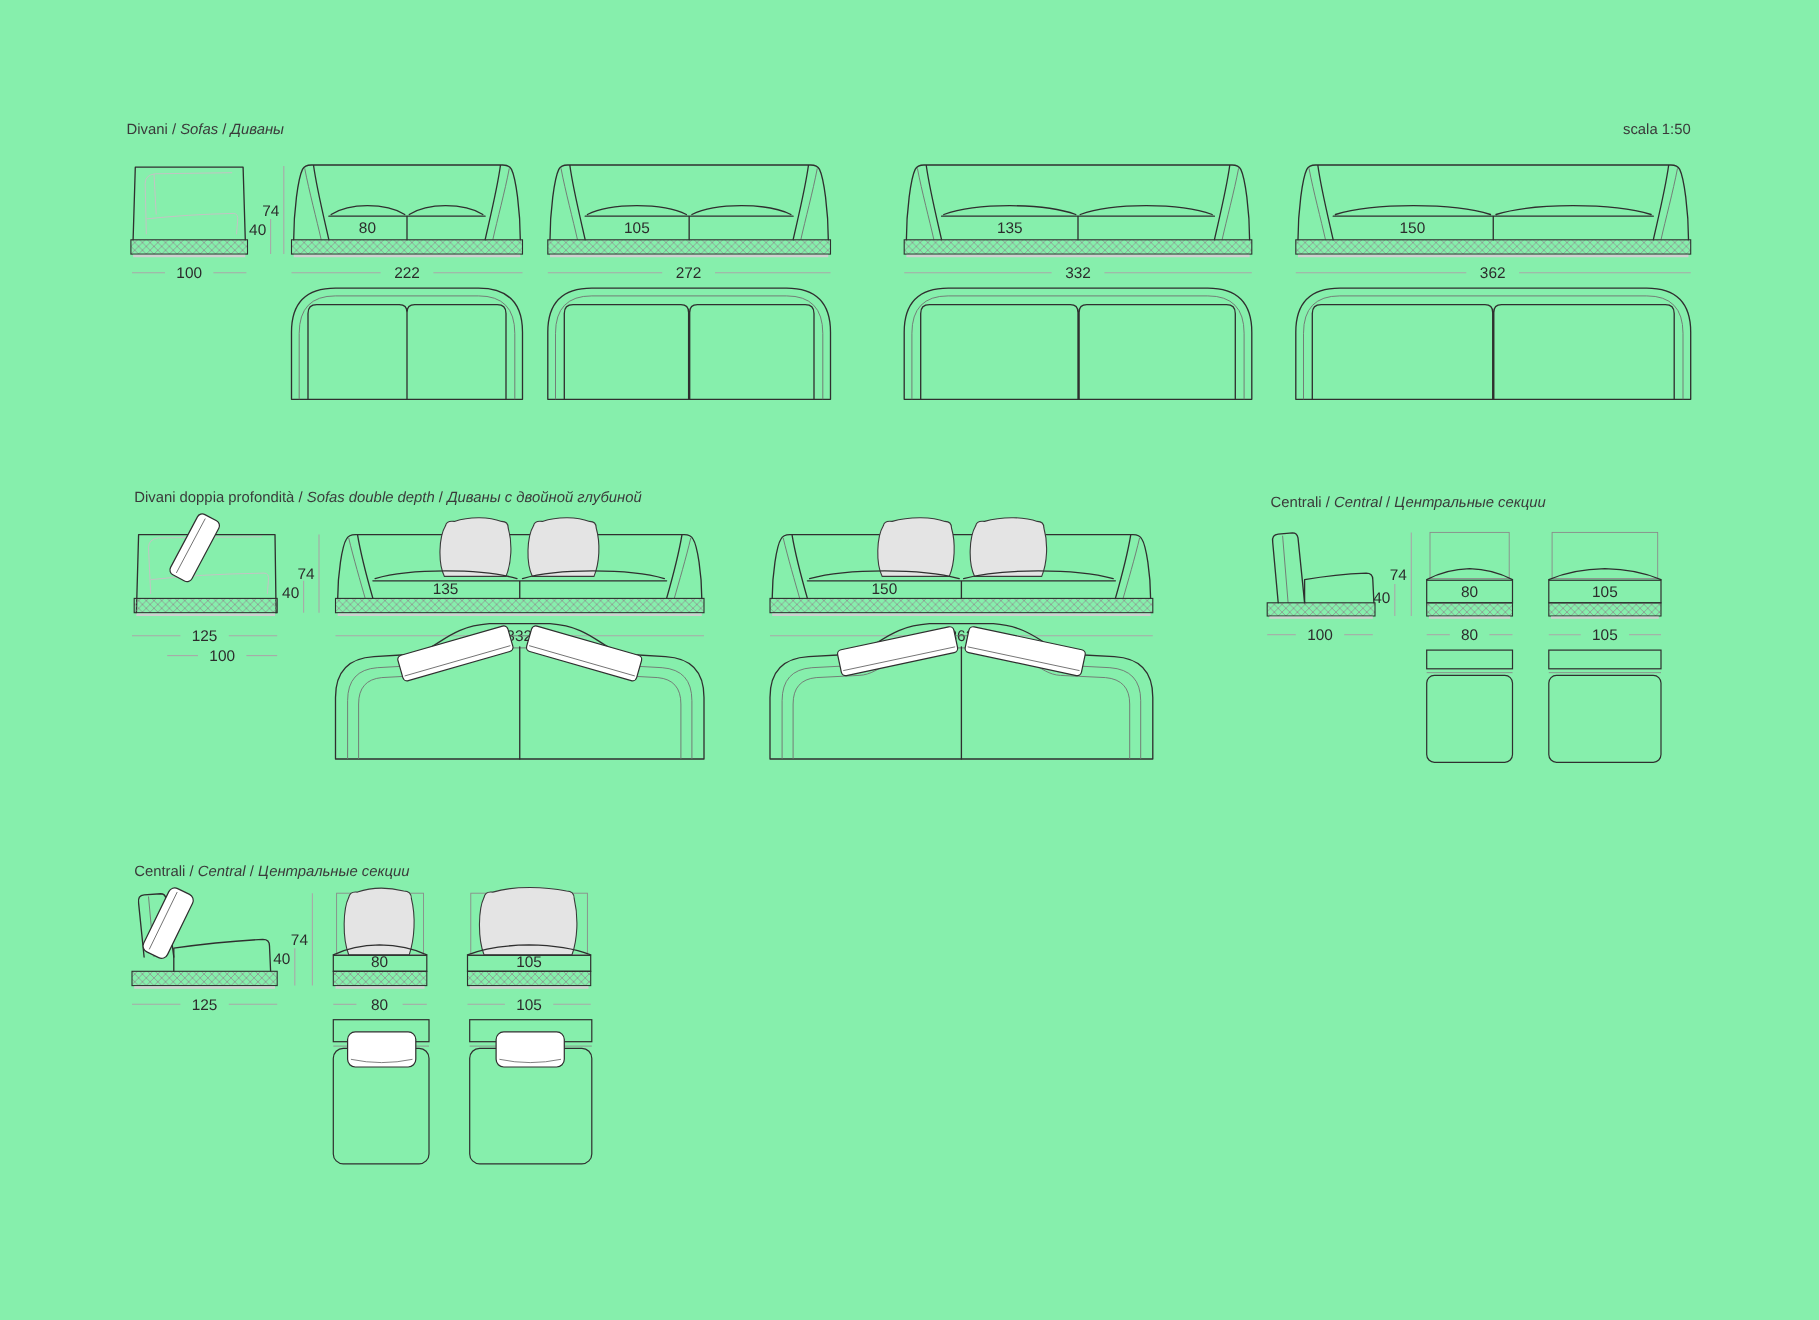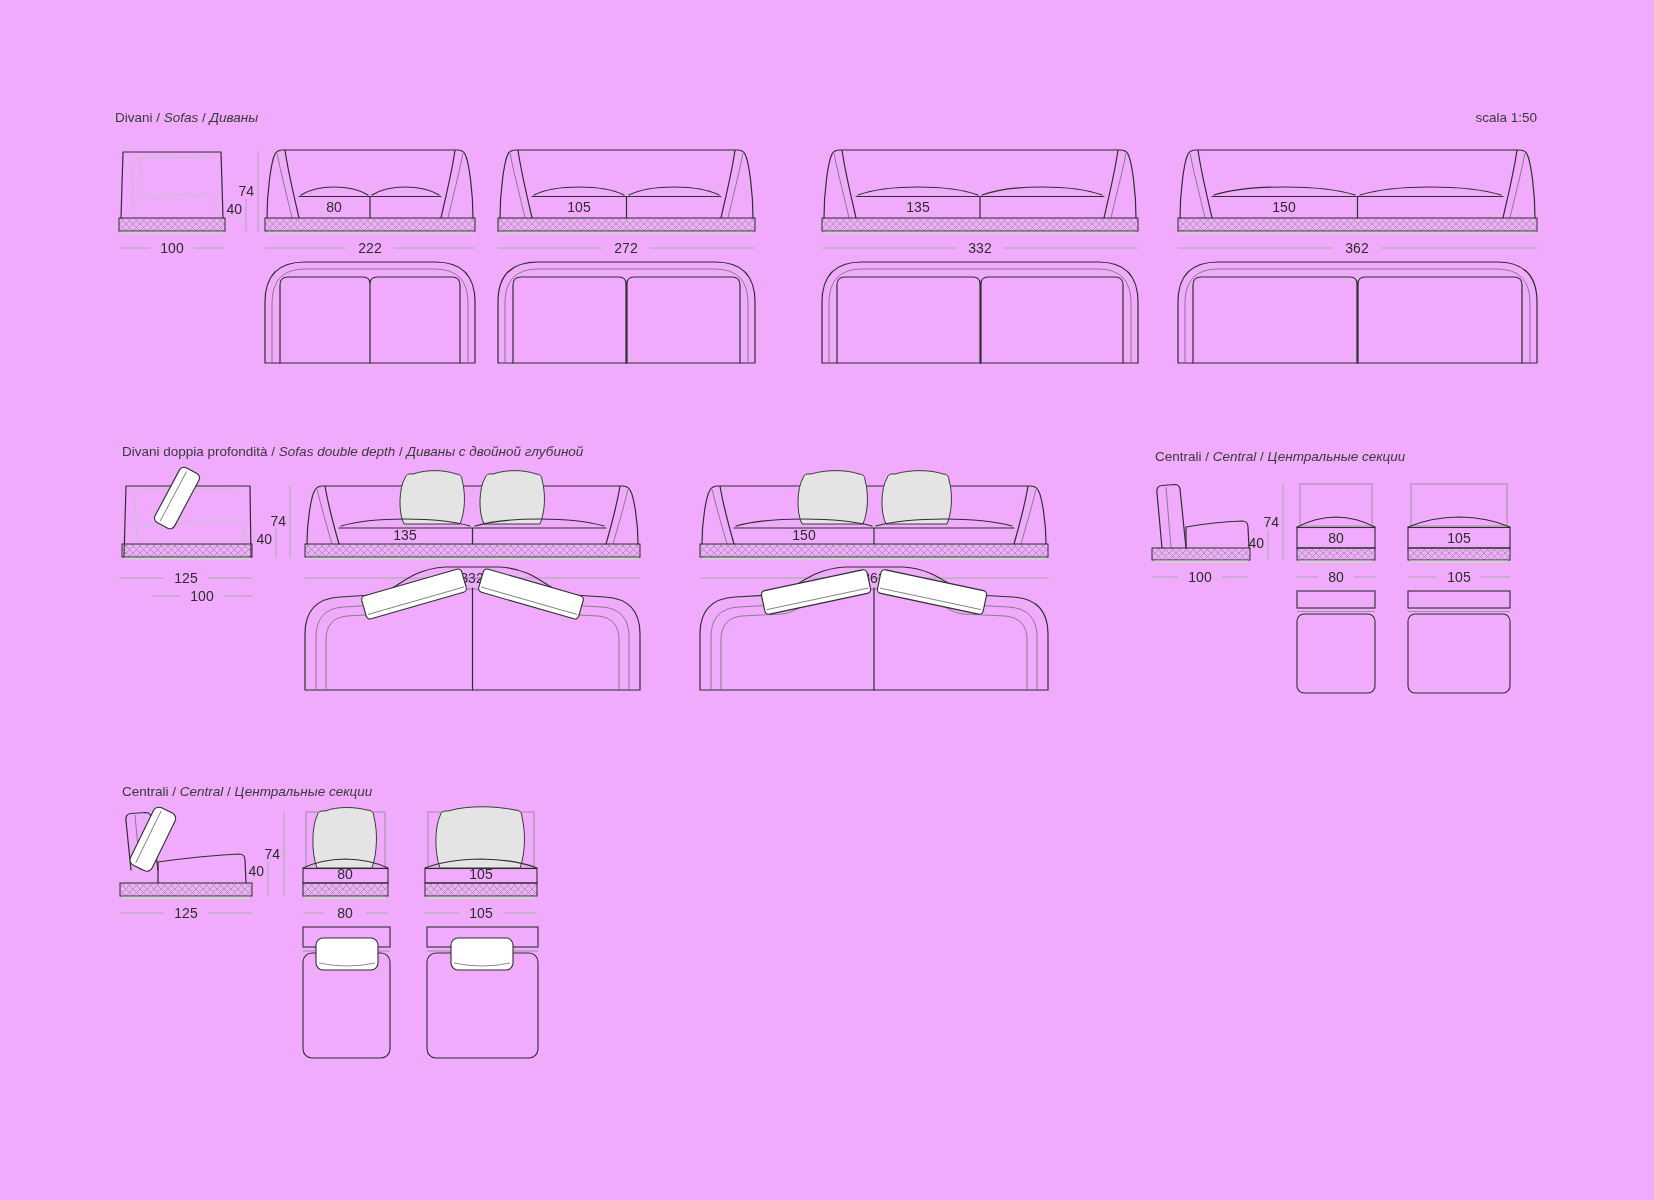--- a/index.html
+++ b/index.html
@@ -1,16 +1,16 @@
 <!DOCTYPE html>
 <html><head>
 <meta charset="utf-8">
 <style>
   html,body{margin:0;padding:0;background:#ffffff;}
-  .page{position:relative;width:1654px;height:1200px;background:#f0abfc;overflow:hidden;
+  .page{position:relative;width:1654px;height:1200px;background:#86efac;overflow:hidden;
         font-family:"Liberation Sans",sans-serif;}
   svg{position:absolute;left:0;top:0;}
   .ln  {fill:none;stroke:#2f2f2f;stroke-width:1.2;stroke-linecap:round;stroke-linejoin:round;}
   .ln2 {fill:none;stroke:#6f6f6f;stroke-width:0.8;}
   .lt  {fill:none;stroke:#c3c3c3;stroke-width:0.9;}
   .dl  {stroke:#a8a8a8;stroke-width:1;fill:none;}
   .base{fill:url(#xh);stroke:#2f2f2f;stroke-width:1;}
   .sh  {stroke:#d0d0d0;stroke-width:2.2;fill:none;}
   .pilw{fill:#e4e4e4;stroke:#3a3a3a;stroke-width:1;}
   .wht {fill:#ffffff;stroke:#2f2f2f;stroke-width:1.1;}

